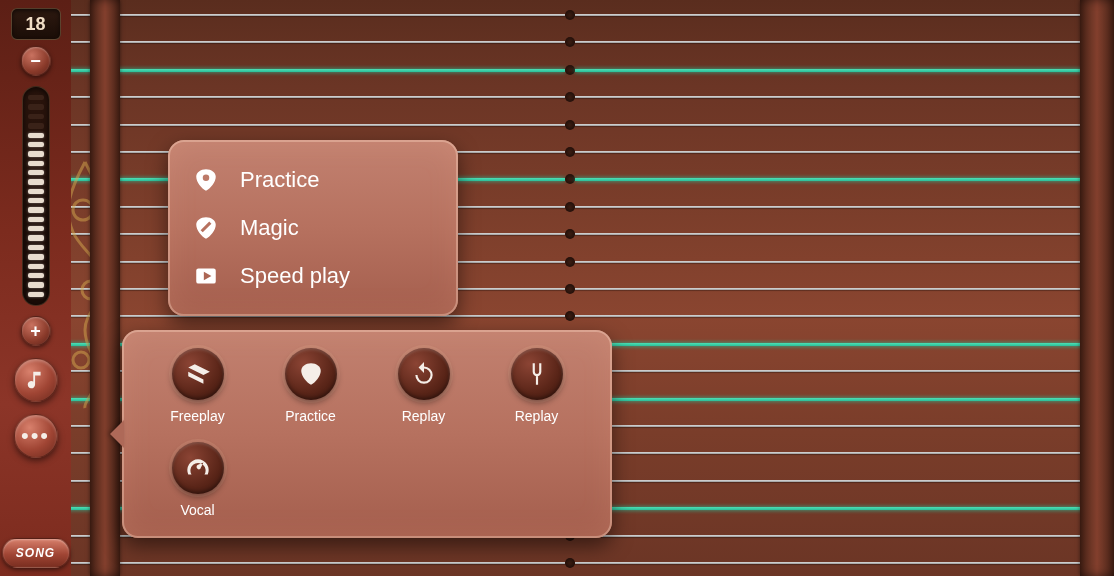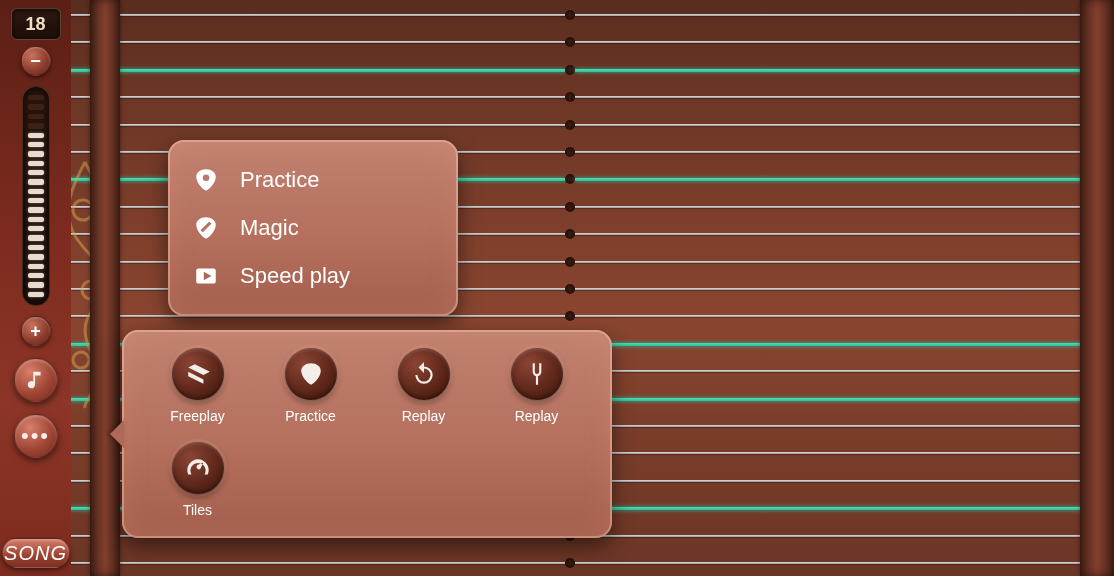--- a/index.html
+++ b/index.html
@@ -148,23 +148,23 @@
   .side-btn svg { fill: #f5eee8; width: 22px; height: 22px; }
   .dots { color:#f5eee8; font-size: 22px; letter-spacing: 2px; line-height: 1; }
 
   .song-btn {
     width: 68px; height: 30px;
     border-radius: 15px;
     background: linear-gradient(180deg, #d8806c, #a04534 55%, #7a2e20);
     box-shadow: inset 0 1px 2px rgba(255,255,255,0.3), 0 2px 4px rgba(0,0,0,0.5);
     display: flex; align-items: center; justify-content: center;
     color: #fff;
-    font-size: 20px;
+    font-size: 12px;
     font-style: italic;
-    font-weight: 400;
+    font-weight: 700;
     letter-spacing: 1px;
     cursor: pointer;
     margin-top: auto;
     border: 1px solid rgba(0,0,0,0.3);
   }
 
   
   .popout {
     position: absolute;
     z-index: 5;
@@ -518,16 +518,16 @@
           </svg>
         </div>
       <div class="cell-label">Replay</div>
     </div>
     <div class="cell">
       <div class="cell-icon">
           <svg viewBox="0 0 24 24">
             <path d="M12 4a10 10 0 00-9 14h3a7 7 0 1112 0h3A10 10 0 0012 4zm0 5l5-2-3 6a2 2 0 11-2-4z"></path>
           </svg>
         </div>
-      <div class="cell-label">Tiles</div>
+      <div class="cell-label">Vocal</div>
     </div>
   </div>
 </div>
 
 </body></html>

